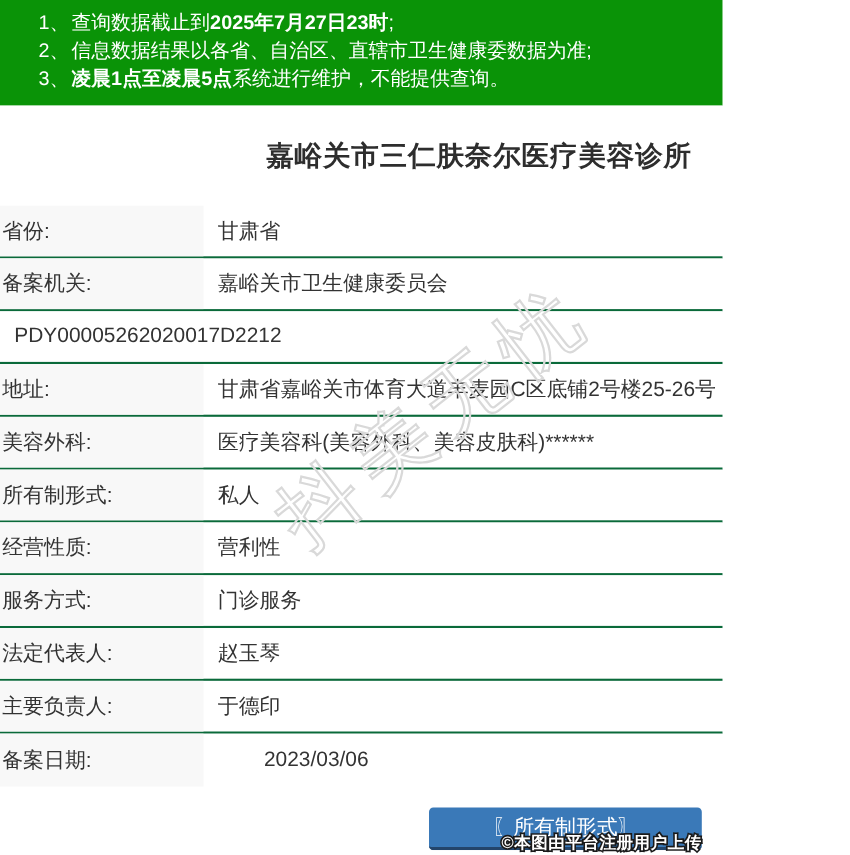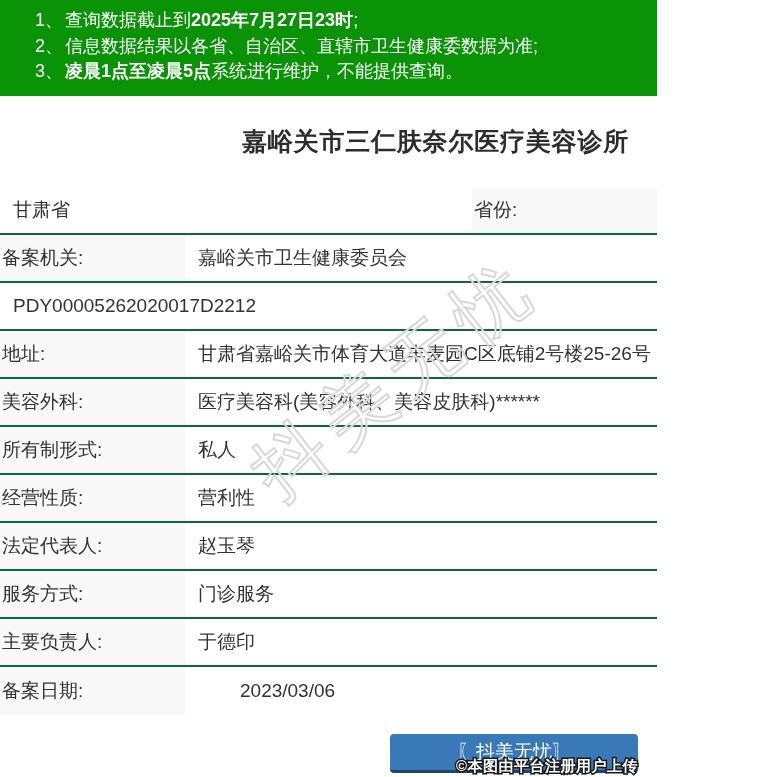--- a/index.html
+++ b/index.html
@@ -125,22 +125,22 @@
       <span class="num">3、</span><span></span><b>凌晨1点至凌晨5点</b><span>系统进行维护，不能提供查询。</span>
     </div>
   </div>
 
   <div class="title-band">
     <h1>嘉峪关市三仁肤奈尔医疗美容诊所</h1>
   </div>
 
   <div class="info-table">
     <div class="row">
+      <div class="cell label">省份:</div>
       <div class="cell value">甘肃省</div>
-      <div class="cell label">省份:</div>
     </div>
     <div class="row">
       <div class="cell label">备案机关:</div>
       <div class="cell value">嘉峪关市卫生健康委员会</div>
     </div>
     <div class="row">
       <div class="cell value">PDY00005262020017D2212</div>
     </div>
     <div class="row">
       <div class="cell label">地址:</div>
@@ -152,36 +152,36 @@
     </div>
     <div class="row">
       <div class="cell label">所有制形式:</div>
       <div class="cell value">私人</div>
     </div>
     <div class="row">
       <div class="cell label">经营性质:</div>
       <div class="cell value">营利性</div>
     </div>
     <div class="row">
+      <div class="cell label">服务方式:</div>
+      <div class="cell value">门诊服务</div>
+    </div>
+    <div class="row">
       <div class="cell label">法定代表人:</div>
       <div class="cell value">赵玉琴</div>
-    </div>
-    <div class="row">
-      <div class="cell label">服务方式:</div>
-      <div class="cell value">门诊服务</div>
     </div>
     <div class="row">
       <div class="cell label">主要负责人:</div>
       <div class="cell value">于德印</div>
     </div>
     <div class="row">
       <div class="cell label">备案日期:</div>
       <div class="cell value">2023/03/06</div>
     </div>
   </div>
 
   <div class="watermark">抖美无忧</div>
 
-  <button class="close-btn">〖抖美无忧〗</button>
+  <button class="close-btn">〖所有制形式〗</button>
 
   <div class="caption">©本图由平台注册用户上传</div>
 
 </div>
 
 </body></html>

